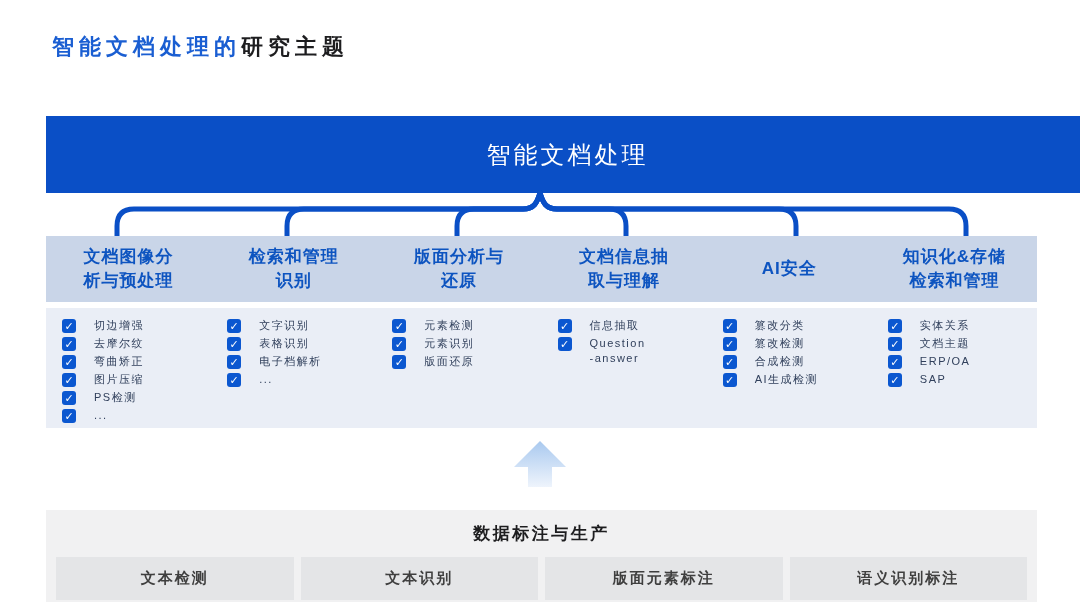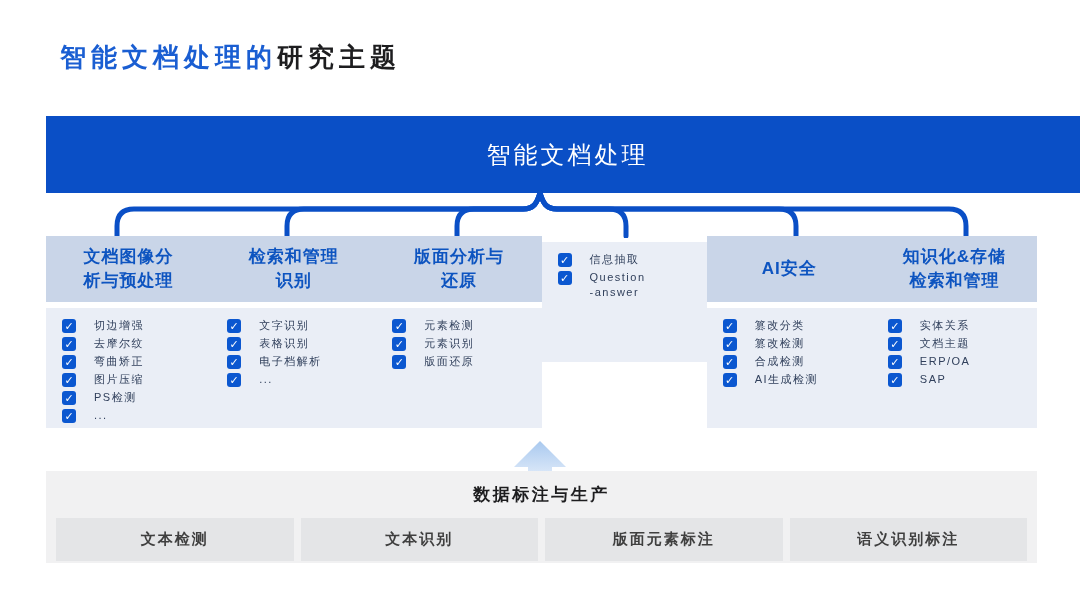--- a/index.html
+++ b/index.html
@@ -1,22 +1,22 @@
 <!DOCTYPE html>
 <html style="--accent: #0a4fc6; --title-blue: #1a5ed2; --title-dark: #1d1d1f; --header-bg: #c9d5e8; --header-text: #0d54c0; --items-bg: #eaeef6; --item-text: #31405c; --checkbox-bg: #0b57d0; --panel-bg: #f1f1f2; --panel-box-bg: #e4e5e7; --panel-text: #3f3f3f; --arrow-top: #a9c9ef; --arrow-bottom: #eef4fc;"><head>
 <meta charset="utf-8">
 <style>
   html,body { margin:0; padding:0; background:#fff; }
   .stage {
     position:relative; width:1080px; height:612px; background:#fff;
     font-family:"Liberation Sans","DejaVu Sans",sans-serif; overflow:hidden;
   }
   .page-title {
-    position:absolute; left:44px; top:24px; margin:16px;
-    font-size:26px; font-weight:bold; letter-spacing:5px; white-space:nowrap;
+    position:absolute; left:44px; top:24px; margin:8px;
+    font-size:22px; font-weight:bold; letter-spacing:5px; white-space:nowrap;
   }
   .page-title .hl   { color:var(--title-blue); }
   .page-title .rest { color:var(--title-dark); }
 
   .root-bar {
     position:absolute; left:46px; top:116px; width:1043px; height:77px;
     background:var(--accent); color:#ffffff;
     font-size:24px; letter-spacing:3px;
     display:flex; align-items:center; justify-content:center;
   }
@@ -49,21 +49,21 @@
     color:#fff; font-size:11px; line-height:14px; text-align:center; font-weight:bold;
   }
   .item-label {
     margin-left:18px; font-size:11px; letter-spacing:1.5px; line-height:15px;
     color:var(--item-text); white-space:pre-line;
   }
 
   .up-arrow { position:absolute; left:514px; top:441px; }
 
   .foundation {
-    position:absolute; left:46px; top:471px; width:991px; height:92px;
+    position:absolute; left:46px; top:510px; width:991px; height:92px;
     background:var(--panel-bg); box-sizing:border-box; padding:12px 10px 0;font-family:Liberation Serif, serif;
   }
   .foundation-title {
     text-align:center; font-size:17px; font-weight:bold;
     letter-spacing:2.5px; color:var(--title-dark);
   }
   .foundation-row { display:flex; gap:7px; margin-top:12px; }
   .foundation-box {
     flex:1 1 0; height:43px; background:var(--panel-box-bg);
     display:flex; align-items:center; justify-content:center;
@@ -166,20 +166,22 @@
     </div>
 
     <div class="item">
       <span class="cb">✓</span>
       <span class="item-label">版面还原</span>
     </div>
   </div>
     </div>
 
     <div class="col">
+      <div class="col-header">文档信息抽
+取与理解</div>
       <div class="col-items">
     <div class="item">
       <span class="cb">✓</span>
       <span class="item-label">信息抽取</span>
     </div>
 
     <div class="item">
       <span class="cb">✓</span>
       <span class="item-label">Question
 -answer</span>

